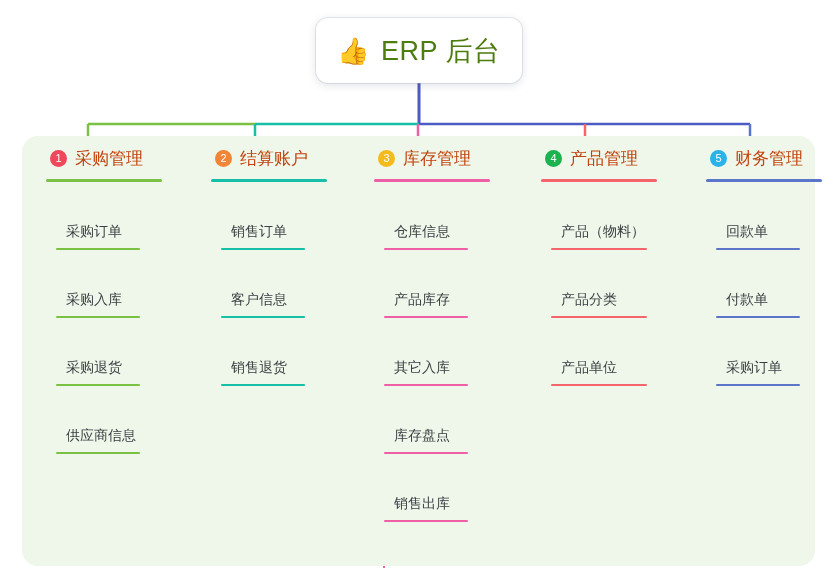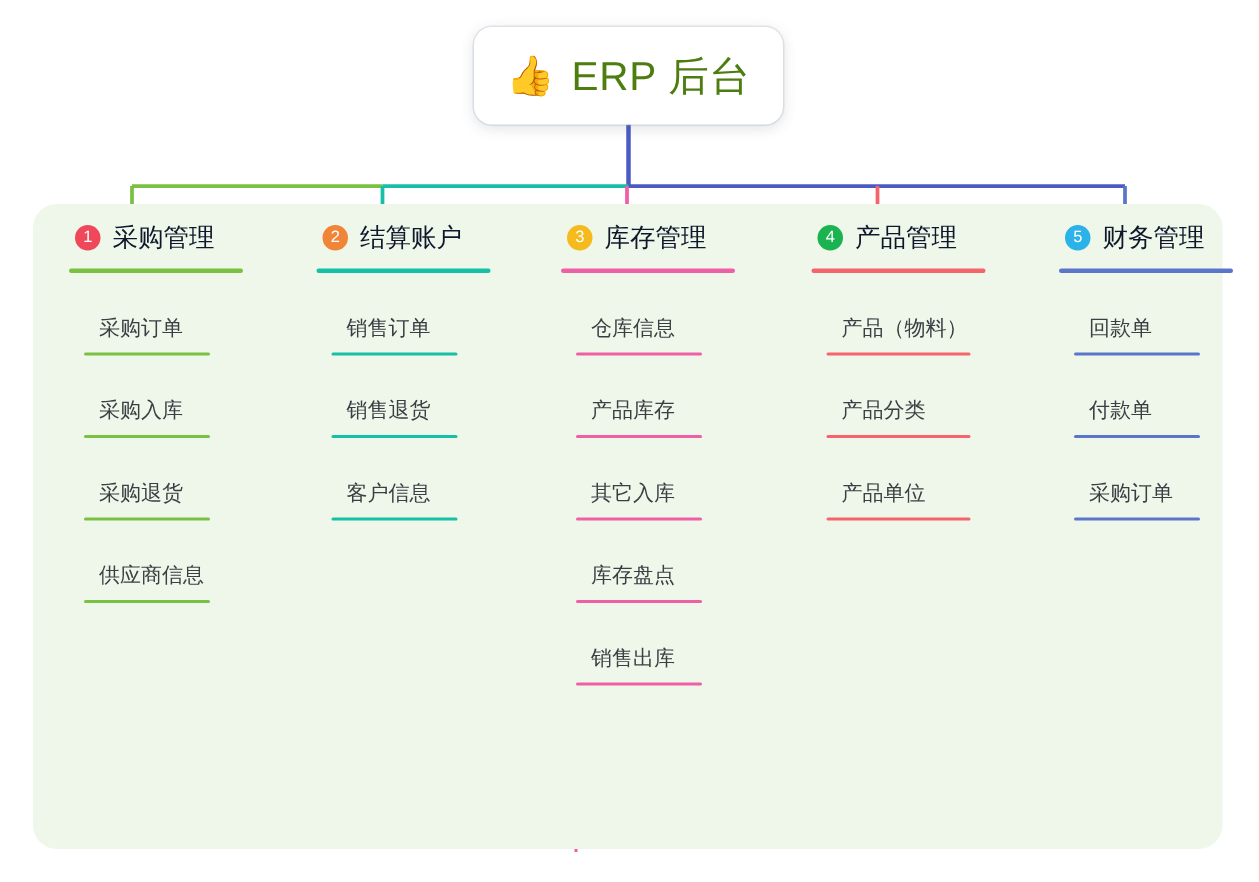--- a/index.html
+++ b/index.html
@@ -95,38 +95,38 @@
     border-radius: 50%;
     color: #ffffff;
     font-size: 11px;
     line-height: 17px;
     text-align: center;
     flex: 0 0 auto;
     font-family: "Liberation Sans", sans-serif;
   }
   .col-title {
     font-size: 17px;
-    color: #0f172a;
+    color: #c2410c;
     white-space: nowrap;
     font-family: "Liberation Sans", "DejaVu Sans", sans-serif;
   }
   .col-rule {
     height: 3px;
     border-radius: 2px;
     margin-top: 7px;
   }
 
   
   .leaves {
     position: relative;
     margin-top: 0;
   }
   .leaf {
     position: relative;
-    height: 55px;
+    height: 68px;
   }
   .leaf-label {
     position: absolute;
     left: 32px;
     bottom: 9px;
     font-size: 14px;
     color: #3a3f44;
     white-space: nowrap;
     font-family: "Liberation Sans", "DejaVu Sans", sans-serif;
   }
@@ -200,27 +200,27 @@
           <span class="badge" style="background: rgb(240, 132, 55);">2</span>
           <span class="col-title">结算账户</span>
         </div>
         <div class="col-rule" style="background: rgb(22, 191, 166); width: 116px; margin-left: 12px;"></div>
         <div class="leaves">
           <div class="leaf">
             <span class="leaf-label">销售订单</span>
             <div class="leaf-rule" style="background: rgb(22, 191, 166); width: 84px;"></div>
           </div>
           <div class="leaf">
+            <span class="leaf-label">客户信息</span>
+            <div class="leaf-rule" style="background: rgb(22, 191, 166); width: 84px;"></div>
+          </div>
+          <div class="leaf">
             <span class="leaf-label">销售退货</span>
             <div class="leaf-rule" style="background: rgb(22, 191, 166); width: 84px;"></div>
           </div>
-          <div class="leaf">
-            <span class="leaf-label">客户信息</span>
-            <div class="leaf-rule" style="background: rgb(22, 191, 166); width: 84px;"></div>
-          </div>
         </div>
       </div>
       <div class="column" style="left: 362px;">
         <div class="col-head">
           <span class="badge" style="background: rgb(245, 187, 29);">3</span>
           <span class="col-title">库存管理</span>
         </div>
         <div class="col-rule" style="background: rgb(239, 95, 166); width: 116px; margin-left: 12px;"></div>
         <div class="leaves">
           <div class="leaf">

